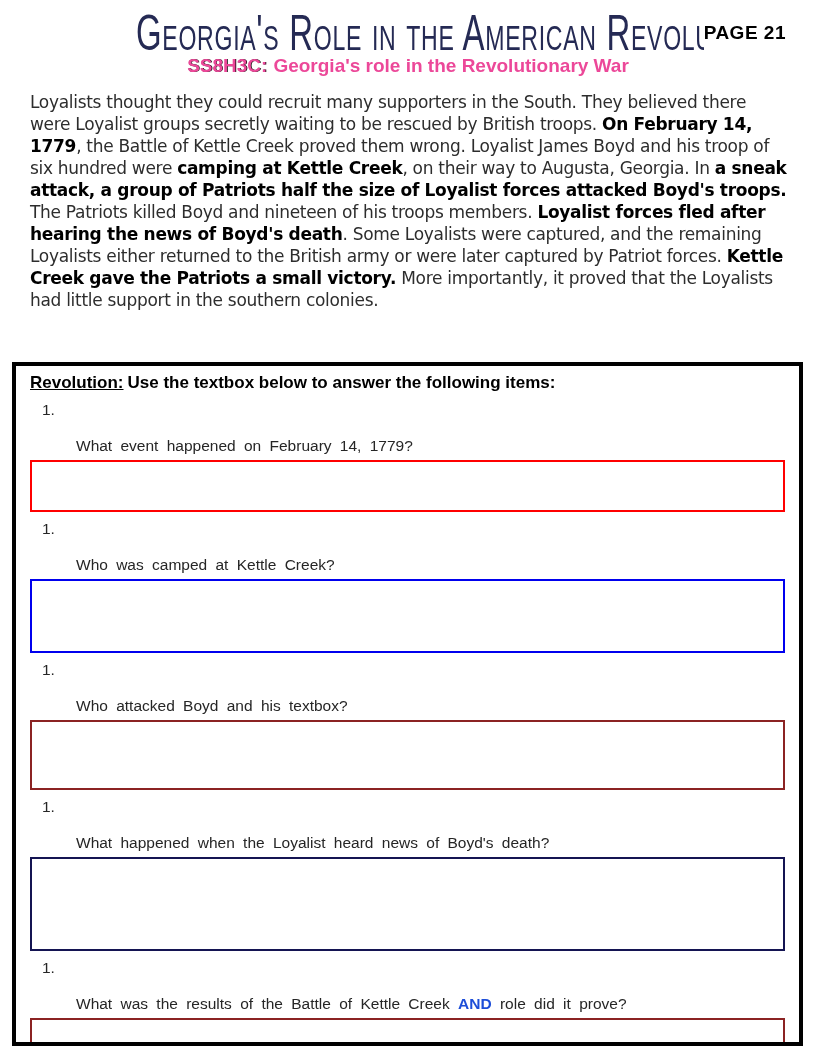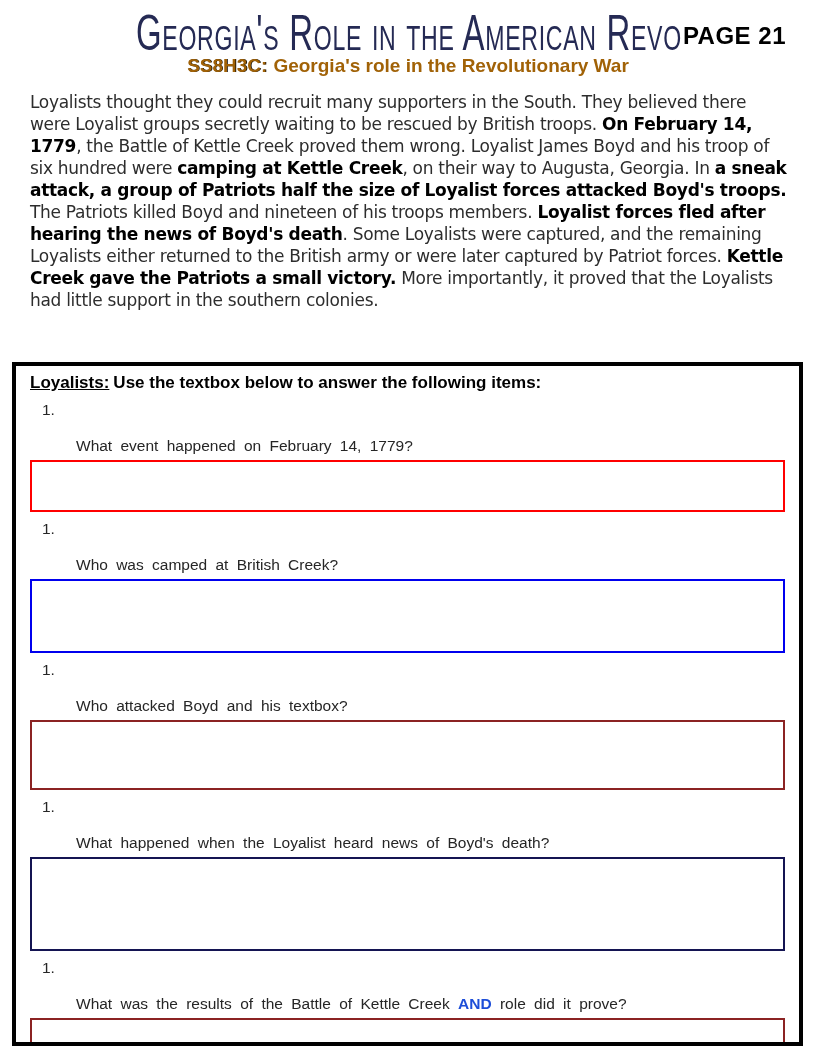--- a/index.html
+++ b/index.html
@@ -22,26 +22,26 @@
     font-weight: 500;
     color: #252a54;
     white-space: nowrap;
     transform: scale(0.70, 1.05);
     transform-origin: center top;
     letter-spacing: 1px;
   }
   .page-label {
     flex: 0 0 auto;
     margin: 16px 30px 0 0;
-    font-size: 24px;
+    font-size: 19px;
     font-weight: bold;
     letter-spacing: 0.5px;
     color: #000;
   }
-  .subtitle { text-align: center; margin-top: -3px; font-size: 19px; font-weight: bold; color: #a16207; }
+  .subtitle { text-align: center; margin-top: -3px; font-size: 19px; font-weight: bold; color: #ec4899; }
   .subtitle-code { text-shadow: 0.6px 0 0 #000; margin-right: 6px; }
 
   
   .article {
     margin: 14px 28px 0 30px;
     font-family: "DejaVu Sans", "Liberation Sans", sans-serif;
     font-size: 17px;
     line-height: 22px;
     color: #2d2d2d;
     letter-spacing: -0.3px;
@@ -93,35 +93,35 @@
 </div>
 
 <div class="subtitle">
   <span class="subtitle-code">SS8H3C:</span><span>Georgia's role in the Revolutionary War</span>
 </div>
 
 <div class="article"><span>Loyalists thought they could recruit many supporters in the South.  They believed there were Loyalist groups secretly waiting to be rescued by British troops.  </span><b>On February 14, 1779</b><span>, the Battle of Kettle Creek proved them wrong.  Loyalist James Boyd and his troop of six hundred were </span><b>camping at Kettle Creek</b><span>, on their way to Augusta, Georgia.  In </span><b>a sneak attack, a group of Patriots half the size of Loyalist forces attacked Boyd's troops.</b><span>  The Patriots killed Boyd and nineteen of his troops members.  </span><b>Loyalist forces fled after hearing the news of Boyd's death</b><span>.  Some Loyalists were captured, and the remaining Loyalists either returned to the British army or were later captured by Patriot forces.  </span><b>Kettle Creek gave the Patriots a small victory.</b><span>  More importantly, it proved that the Loyalists had little support in the southern colonies.</span></div>
 
 <div class="directions-box">
   <div class="directions-heading">
-    <span class="directions-label">Loyalists:</span><span>Use the textbox below to answer the following items:</span>
+    <span class="directions-label">Revolution:</span><span>Use the textbox below to answer the following items:</span>
   </div>
   <div>
   <div>
     <div class="q-label">
       <span class="q-num">1.</span>
       <span class="q-text"><span>What event happened on February 14, 1779?</span></span>
     </div>
     <div class="answer-box" tabindex="0" style="border-color: rgb(255, 0, 0); height: 52px;"></div>
   </div>
 
   <div>
     <div class="q-label">
       <span class="q-num">1.</span>
-      <span class="q-text"><span>Who was camped at British Creek?</span></span>
+      <span class="q-text"><span>Who was camped at Kettle Creek?</span></span>
     </div>
     <div class="answer-box" tabindex="0" style="border-color: rgb(0, 0, 238); height: 74px;"></div>
   </div>
 
   <div>
     <div class="q-label">
       <span class="q-num">1.</span>
       <span class="q-text"><span>Who attacked Boyd and his textbox?</span></span>
     </div>
     <div class="answer-box" tabindex="0" style="border-color: rgb(139, 35, 35); height: 70px;"></div>

